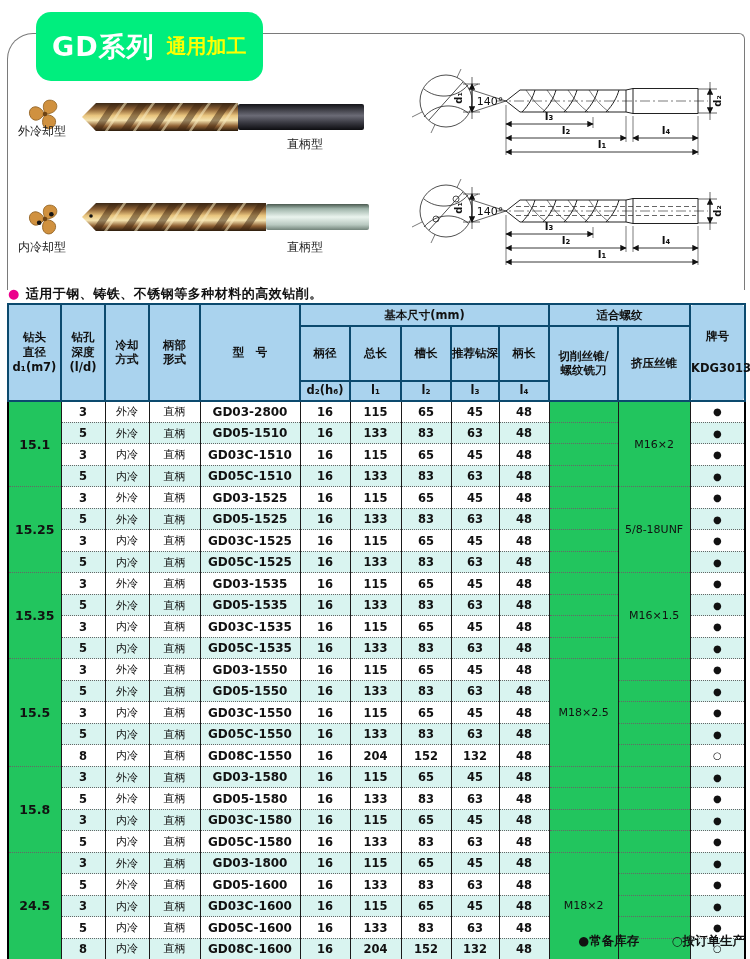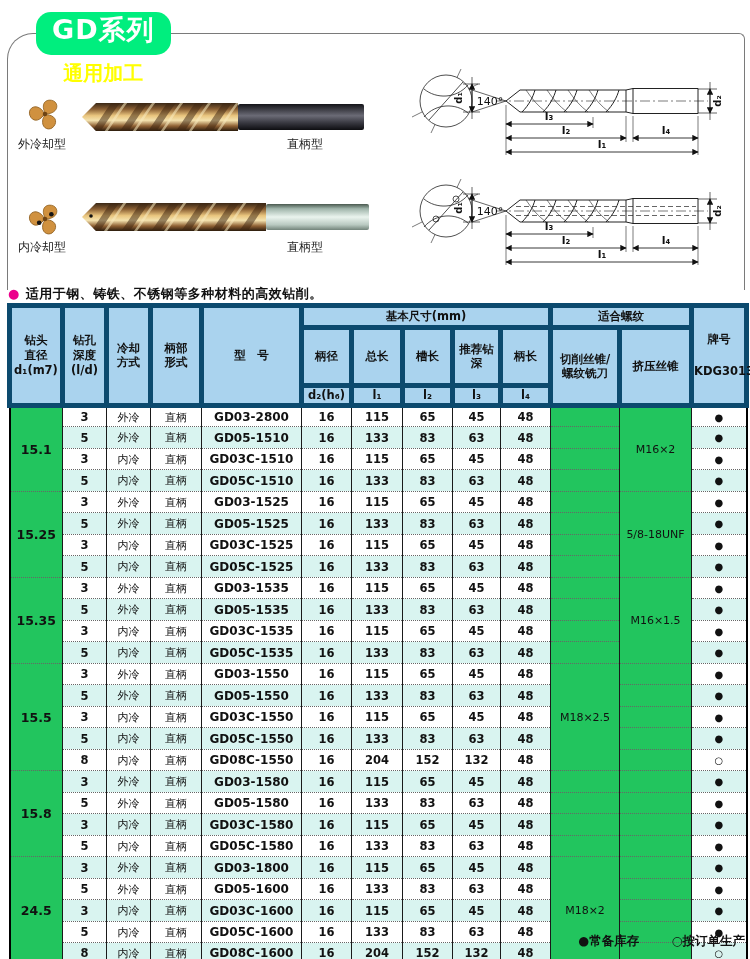--- a/index.html
+++ b/index.html
@@ -5,36 +5,36 @@
   html,body{margin:0;padding:0;background:#fff;}
   body{font-family:"DejaVu Sans","Liberation Sans",sans-serif;color:#111;}
   #page{position:relative;width:750px;height:959px;background:#fff;overflow:hidden;}
 
   
   #frame{position:absolute;left:7px;top:33px;width:736px;height:256px;
     border-top:1.5px solid #7a7a7a;border-left:1.5px solid #7a7a7a;border-right:1.5px solid #7a7a7a;
     border-radius:26px 6px 0 0;}
 
   
-  #badge{position:absolute;left:36px;top:12px;height:43px;padding:0 16px;background:#00ee7e;
-    border-radius:15px;display:flex;align-items:center;gap:12px;z-index:3;flex-direction:column;}
+  #badge{position:absolute;left:36px;top:12px;height:43px;padding:13px 16px;background:#00ee7e;
+    border-radius:15px;display:flex;align-items:center;gap:12px;z-index:3;}
   #badge .t1{font-size:27px;font-weight:bold;color:#fff;letter-spacing:1px;}
   #badge .t2{font-size:20px;font-weight:bold;color:#ffff00;}
 
   .photo-label{position:absolute;font-size:12px;color:#222;}
   .abs{position:absolute;}
 
   
   #note{position:absolute;left:8px;top:285px;font-size:13px;font-weight:bold;letter-spacing:.5px;}
   #note .bullet{color:#ec008c;margin-right:6px;}
 
   
   #spec{position:absolute;left:7px;top:303px;width:737px;border-collapse:collapse;table-layout:fixed;
     border:2px solid #000;font-family:"DejaVu Sans","Liberation Sans",sans-serif;}
-  #spec th{background:#aad3ee;border:5px solid #0c4a6e;font-weight:bold;font-size:11.5px;
+  #spec th{background:#aad3ee;border:2px solid #0c4a6e;font-weight:bold;font-size:11.5px;
     text-align:center;vertical-align:middle;padding:0;line-height:1.3;white-space:pre-line;}
   #spec td{border-left:1px solid #1a1a1a;border-right:1px solid #1a1a1a;border-top:1px dotted #666;
     text-align:center;vertical-align:middle;padding:0;}
   #spec tbody tr{height:21.5px;}
   #spec tbody tr:first-child td{border-top:1px solid #1a1a1a;}
   tr.hA{height:22px;} tr.hB{height:23px;} tr.hC{height:20px;}
   td.even{background:#ffffff;} td.odd{background:#d9f4f0;} td.white{background:#22c55e;}
   td.d1{font-weight:bold;font-size:12.5px;}
   td.num{font-weight:bold;font-size:11.5px;}
   td.cn{font-size:11px;font-weight:normal;}
@@ -104,21 +104,21 @@
       <g stroke="#f9ecc0" stroke-width="2.5" opacity="0.55" fill="none">
         <path d="M24,36 C32,26 38,14 48,2"></path>
           <path d="M52,36 C60,26 66,14 76,2"></path>
         <path d="M80,36 C88,26 94,14 104,2"></path>
           <path d="M108,36 C116,26 122,14 132,2"></path>
         <path d="M136,36 C144,26 150,14 160,2"></path>
       </g>
     </g>
     <rect x="158" y="6" width="126" height="26" rx="2" fill="url(#g2)"></rect>
   </svg>
-  <div class="photo-label" style="left:18px;top:136px">外冷却型</div>
+  <div class="photo-label" style="left:18px;top:123px">外冷却型</div>
   <div class="photo-label" style="left:287px;top:136px">直柄型</div>
 
   <svg class="abs" style="left:27px;top:201px" width="36" height="36" viewBox="0 0 34 34">
     <g fill="#d0913f" stroke="#96682a" stroke-width="0.8">
       <path d="M17,16 C13,8 17,3 23,4 C29,5 30,12 25,15 C22,17 19,17 17,16 Z"></path>
       <path transform="rotate(120 17 17)" d="M17,16 C13,8 17,3 23,4 C29,5 30,12 25,15 C22,17 19,17 17,16 Z"></path>
       <path transform="rotate(240 17 17)" d="M17,16 C13,8 17,3 23,4 C29,5 30,12 25,15 C22,17 19,17 17,16 Z"></path>
     </g>
     <circle cx="17" cy="17" r="2.1" fill="#6e4414"></circle>
     <circle cx="11.5" cy="20.5" r="2.2" fill="#151515"></circle>

